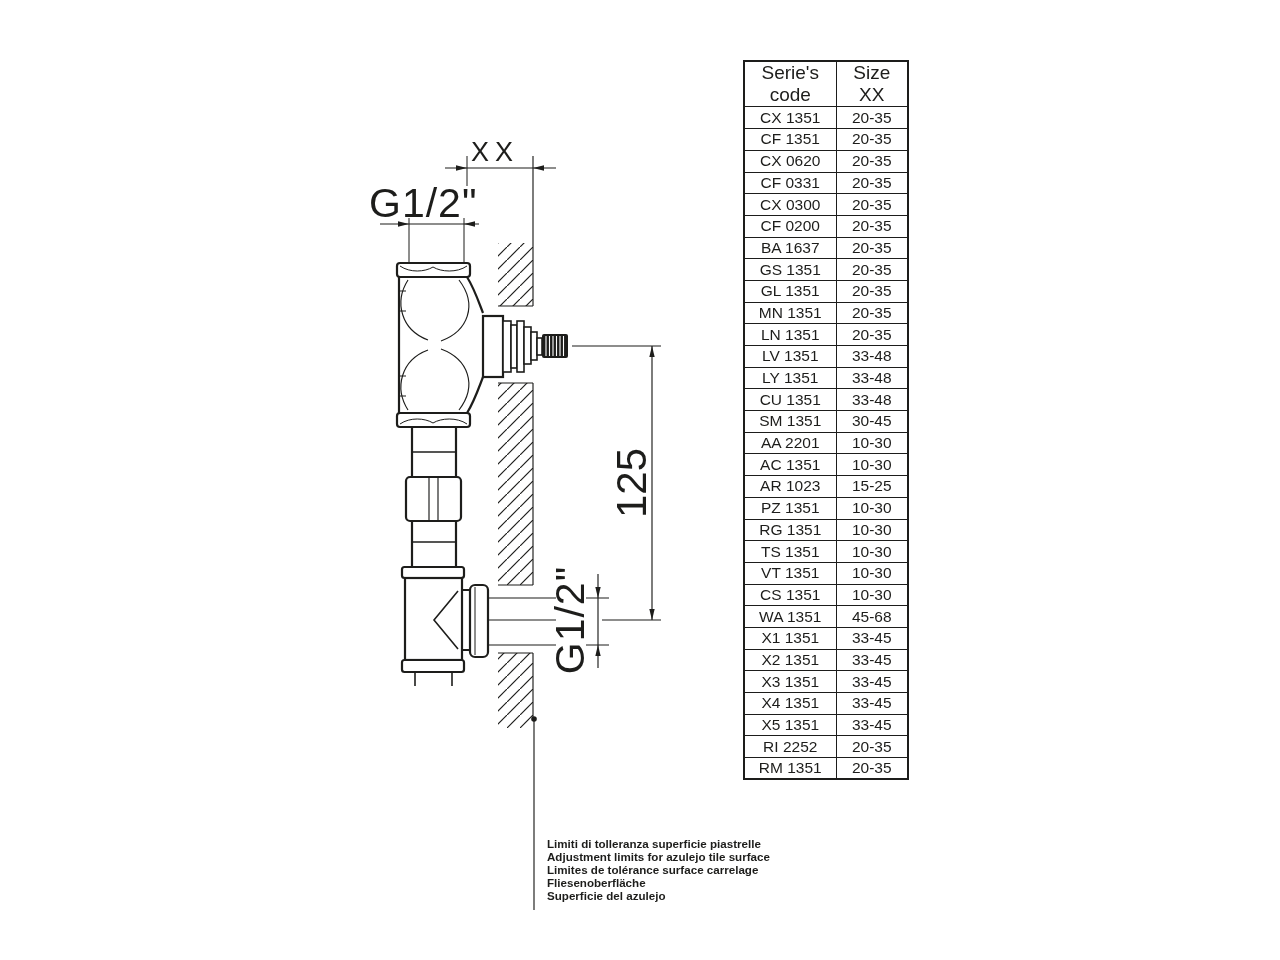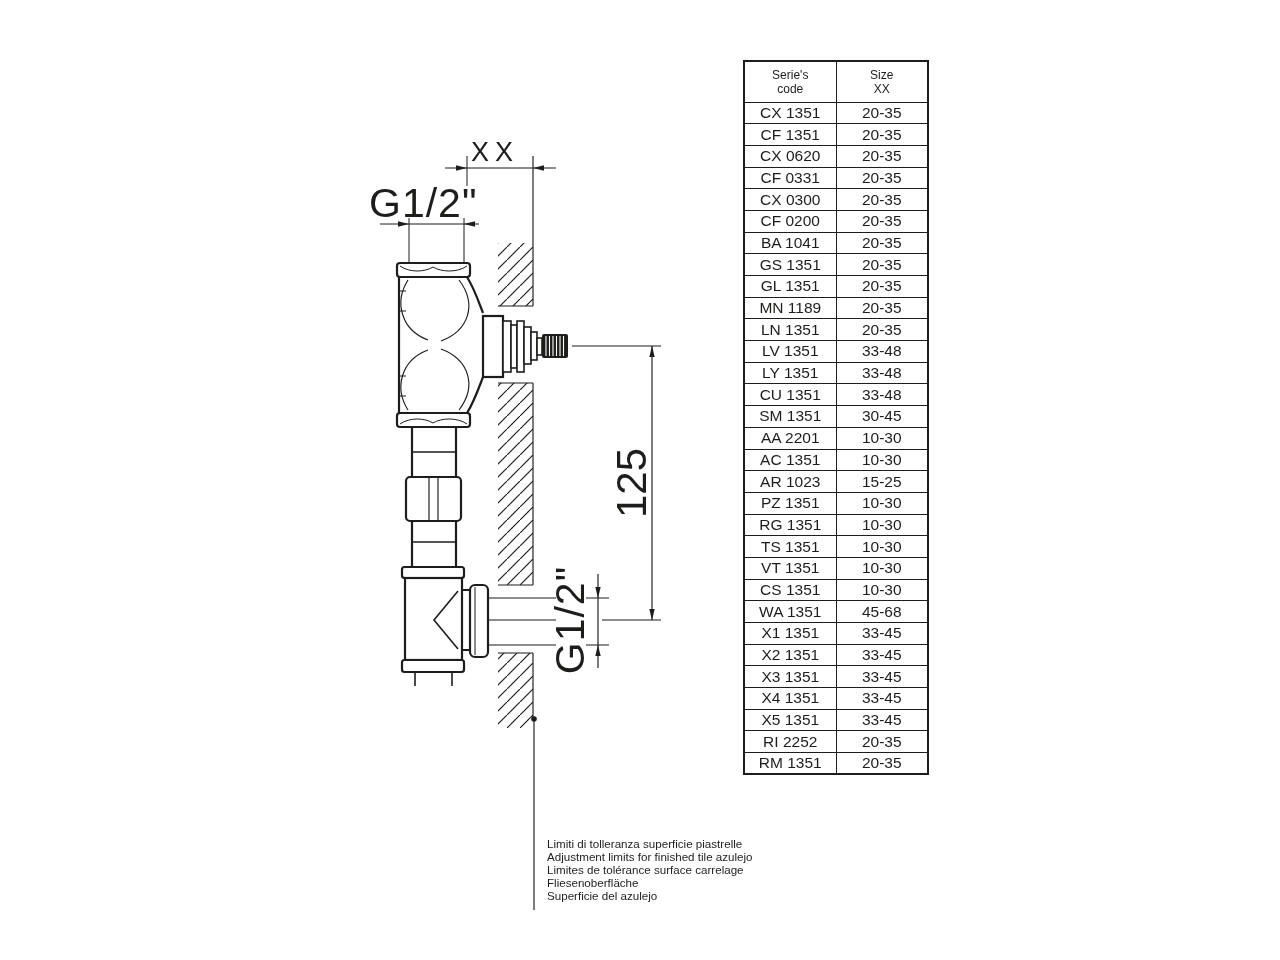--- a/index.html
+++ b/index.html
@@ -25,28 +25,28 @@
   .size-table {
     position: absolute; left: 743px; top: 60px;
     border-collapse: collapse; table-layout: fixed;
     border: 2.2px solid var(--ink);
   }
   .size-table th, .size-table td {
     border: 1.6px solid var(--ink);
     text-align: center; vertical-align: middle;
     padding: 0; font-weight: 400; color: var(--ink);
   }
-  .size-table th { width: 92px; height: 41px; font-size: 12px; line-height: 1.17; }
-  .size-table th.col-size { width: 92px; }
+  .size-table th { width: 92px; height: 41px; font-size: 19px; line-height: 1.17; }
+  .size-table th.col-size { width: 72px; }
   .size-table td { height: 21.7px; font-size: 15.5px; }
 
   .notes {
     position: absolute; left: 547px; top: 838px;
     font-size: 11.6px; line-height: 12.9px;
-    white-space: nowrap; color: var(--ink);
+    white-space: nowrap; color: var(--ink); font-weight: bold;
   }
 </style>
 </head>
 <body>
 
 <div class="page">
 
   <svg class="drawing" width="700" height="960" viewBox="0 0 700 960">
     <defs>
       <pattern id="hatch" width="13" height="13" patternUnits="userSpaceOnUse">
@@ -189,33 +189,33 @@
         </tr>
         <tr>
           <td>CX 0300</td>
           <td>20-35</td>
         </tr>
         <tr>
           <td>CF 0200</td>
           <td>20-35</td>
         </tr>
         <tr>
-          <td>BA 1041</td>
+          <td>BA 1637</td>
           <td>20-35</td>
         </tr>
         <tr>
           <td>GS 1351</td>
           <td>20-35</td>
         </tr>
         <tr>
           <td>GL 1351</td>
           <td>20-35</td>
         </tr>
         <tr>
-          <td>MN 1189</td>
+          <td>MN 1351</td>
           <td>20-35</td>
         </tr>
         <tr>
           <td>LN 1351</td>
           <td>20-35</td>
         </tr>
         <tr>
           <td>LV 1351</td>
           <td>33-48</td>
         </tr>
@@ -293,19 +293,19 @@
         </tr>
         <tr>
           <td>RM 1351</td>
           <td>20-35</td>
         </tr>
       </tbody>
   </table>
 
   <div class="notes">
     <div>Limiti di tolleranza superficie piastrelle</div>
-    <div>Adjustment limits for finished tile azulejo</div>
+    <div>Adjustment limits for azulejo tile surface</div>
     <div>Limites de tolérance surface carrelage</div>
     <div>Fliesenoberfläche</div>
     <div>Superficie del azulejo</div>
   </div>
 
 </div>
 
 </body></html>

